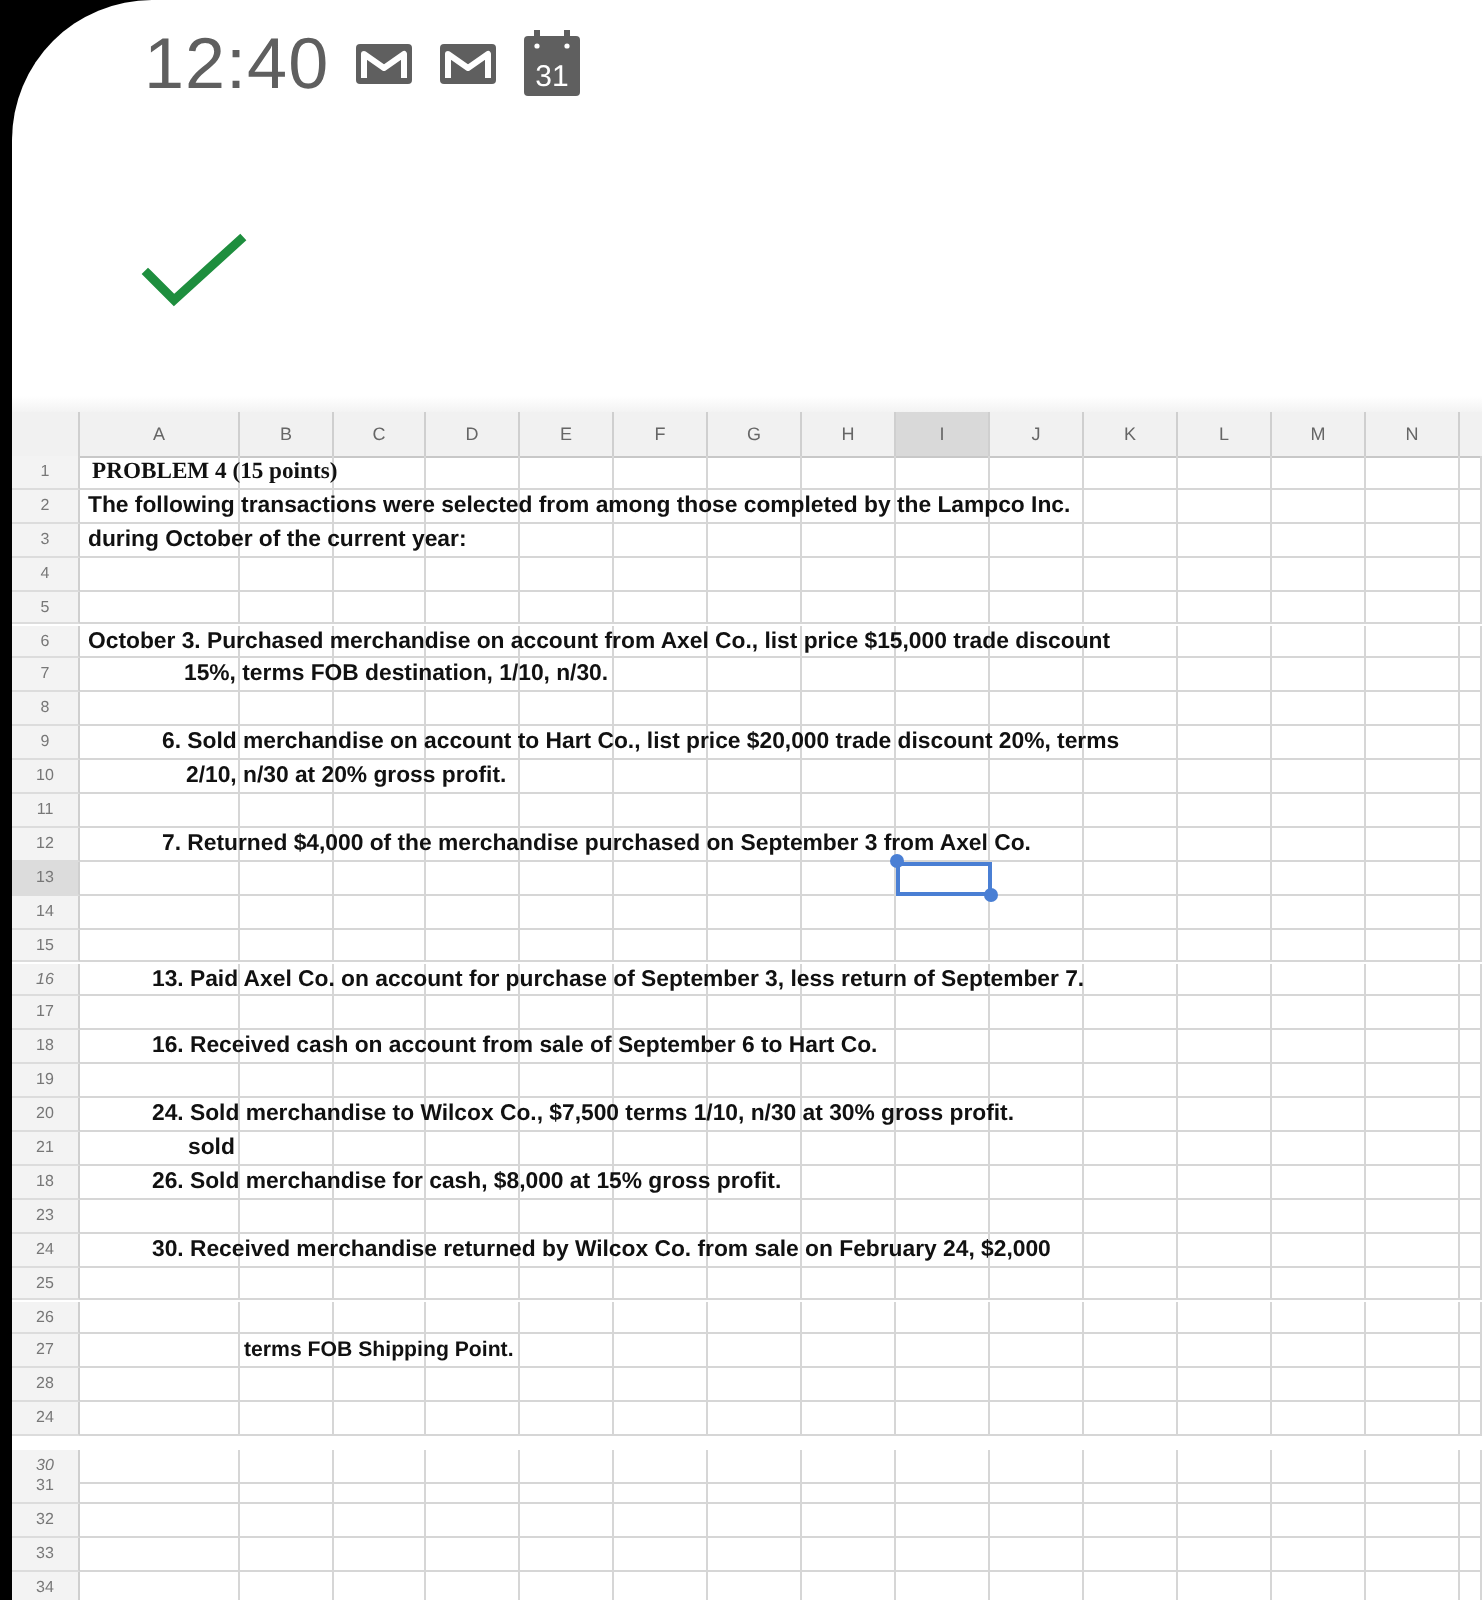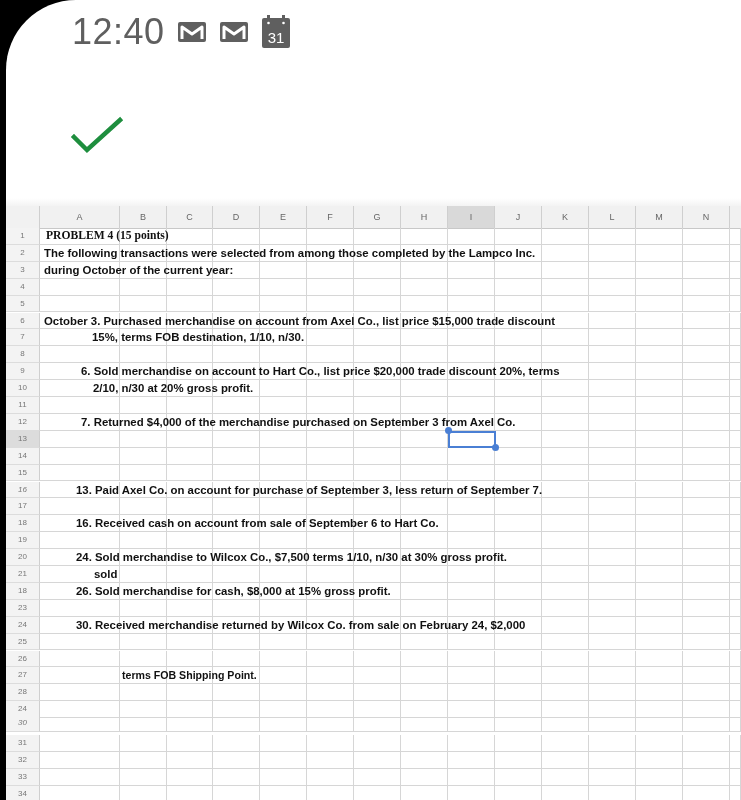--- a/index.html
+++ b/index.html
@@ -636,21 +636,21 @@
           <div class="cell" style="left: 348px; width: 47px;"></div>
           <div class="cell" style="left: 395px; width: 47px;"></div>
           <div class="cell" style="left: 442px; width: 47px;"></div>
           <div class="cell" style="left: 489px; width: 47px;"></div>
           <div class="cell" style="left: 536px; width: 47px;"></div>
           <div class="cell" style="left: 583px; width: 47px;"></div>
           <div class="cell" style="left: 630px; width: 47px;"></div>
           <div class="cell" style="left: 677px; width: 47px;"></div>
           <div class="cell" style="left: 724px; width: 11px;"></div>
         </div>
-        <div class="row" style="top: 487px; font-style: italic;">
+        <div class="row" style="top: 497px; font-style: italic;">
           <div class="rowhead">30</div>
           <div class="cell" style="left: 34px; width: 80px;"></div>
           <div class="cell" style="left: 114px; width: 47px;"></div>
           <div class="cell" style="left: 161px; width: 46px;"></div>
           <div class="cell" style="left: 207px; width: 47px;"></div>
           <div class="cell" style="left: 254px; width: 47px;"></div>
           <div class="cell" style="left: 301px; width: 47px;"></div>
           <div class="cell" style="left: 348px; width: 47px;"></div>
           <div class="cell" style="left: 395px; width: 47px;"></div>
           <div class="cell" style="left: 442px; width: 47px;"></div>

